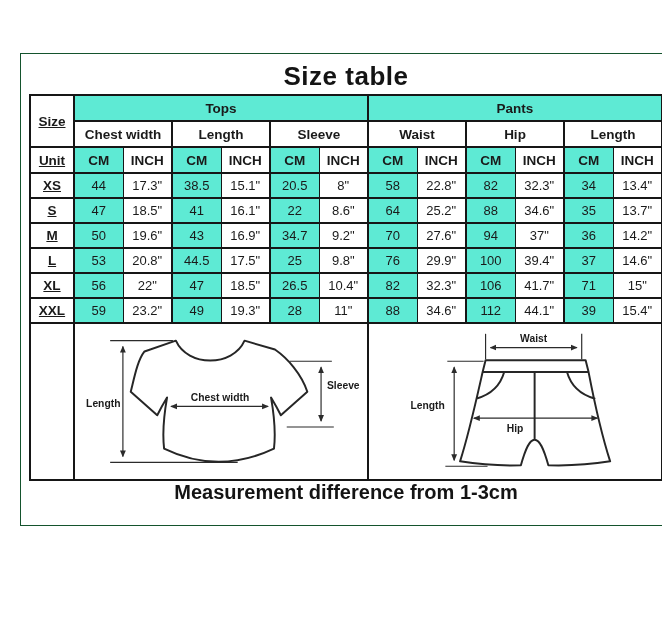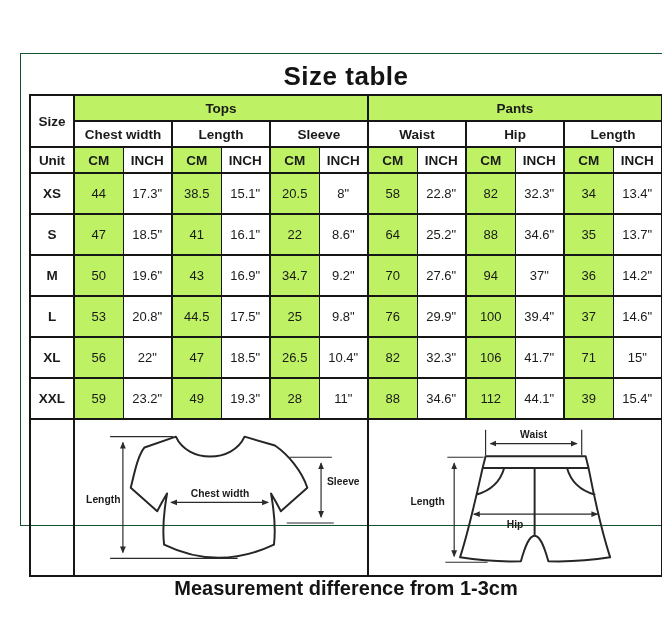--- a/index.html
+++ b/index.html
@@ -3,24 +3,24 @@
 <meta charset="utf-8">
 <style>
   html,body{margin:0;padding:0;}
   body{width:662px;height:634px;background:#ffffff;font-family:"Liberation Sans",sans-serif;position:relative;overflow:hidden;}
   .panel{position:absolute;left:20px;top:53px;width:652px;height:473px;border:1px solid #14532d;background:#fff;box-sizing:border-box;}
   .title{margin:6px 0 2px 0;text-align:center;font-size:26px;line-height:32px;font-weight:bold;color:#141414;letter-spacing:.5px;}
   table.size{border-collapse:collapse;table-layout:fixed;margin:2px auto 0 auto;border:2px solid #161616;}
   table.size th,table.size td{border:1px solid #161616;border-top-width:2px;border-bottom-width:2px;text-align:center;vertical-align:middle;padding:0;box-sizing:border-box;color:#1a1a1a;font-size:13px;font-weight:400;overflow:hidden;white-space:nowrap;}
   table.size th{font-weight:700;font-size:13.5px;}
   .c-size{width:44px;} .c-val{width:49px;}
-  .hrow{height:26px;} .drow{height:41px;}
-  .g{background:#bef264;}
+  .hrow{height:26px;} .drow{height:25px;}
+  .g{background:#5eead4;}
   .bl2{border-left-width:2px !important;}
-  .sz{border-right-width:2px !important;font-weight:700;}
+  .sz{border-right-width:2px !important;font-weight:700;text-decoration:underline;}
   td.diag{height:155px;padding:0;}
   td.diag svg{display:block;width:100%;height:155px;}
   .garment{fill:none;stroke:#262626;stroke-width:2;stroke-linejoin:round;stroke-linecap:round;}
   .mline{stroke:#2b2b2b;stroke-width:1.2;fill:none;}
   .mtext{font-family:"Liberation Sans",sans-serif;font-size:10.5px;font-weight:bold;fill:#1b1b1b;}
   .caption{text-align:center;font-size:20px;font-weight:bold;color:#141414;}
   marker path{fill:#2b2b2b;}
 </style>
 </head>
 <body>

